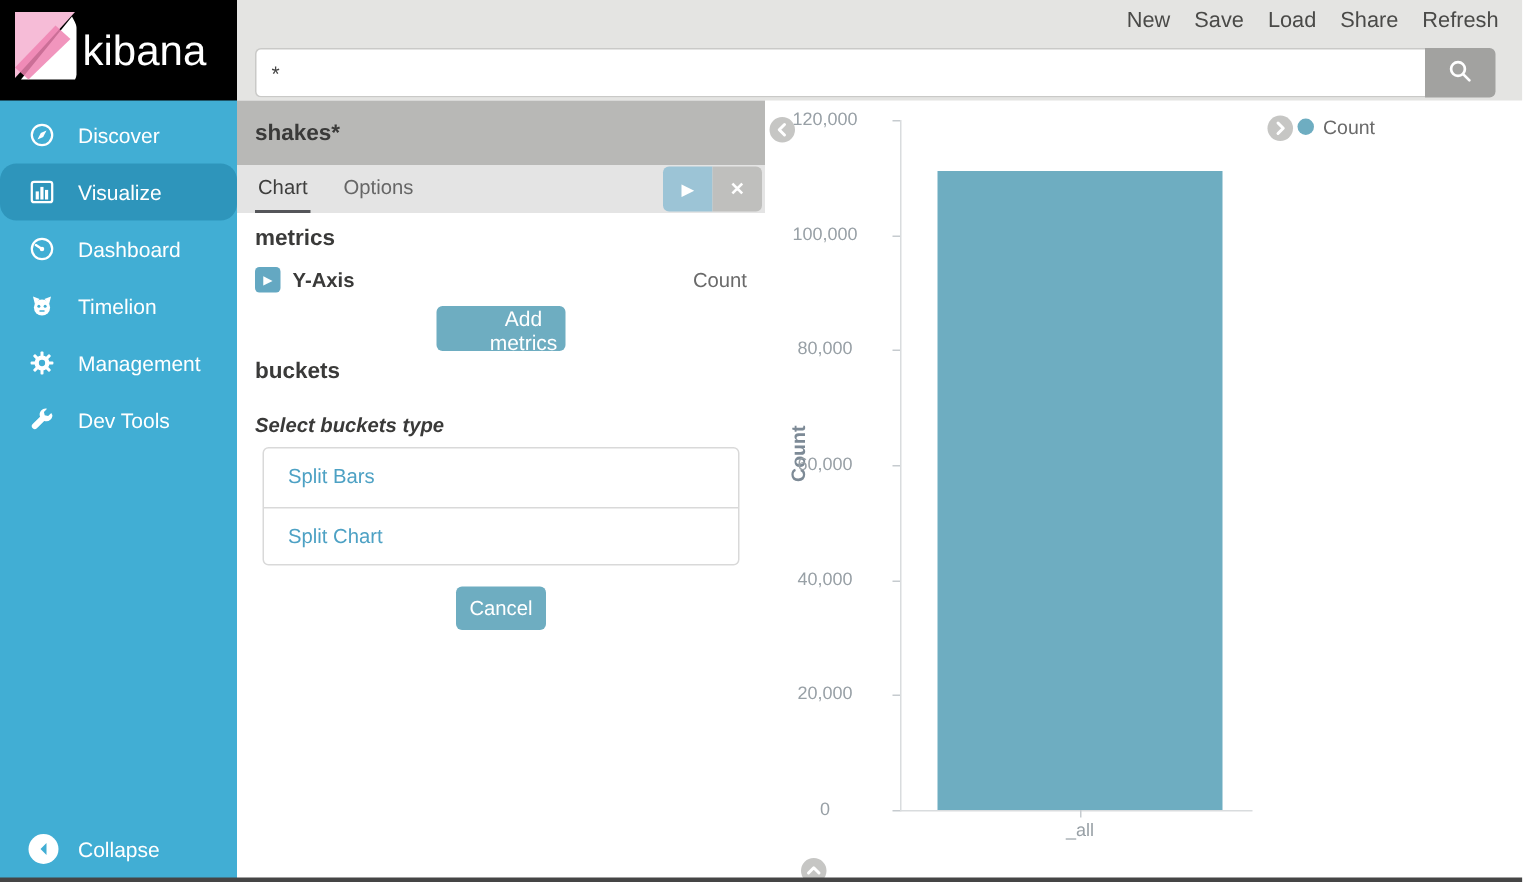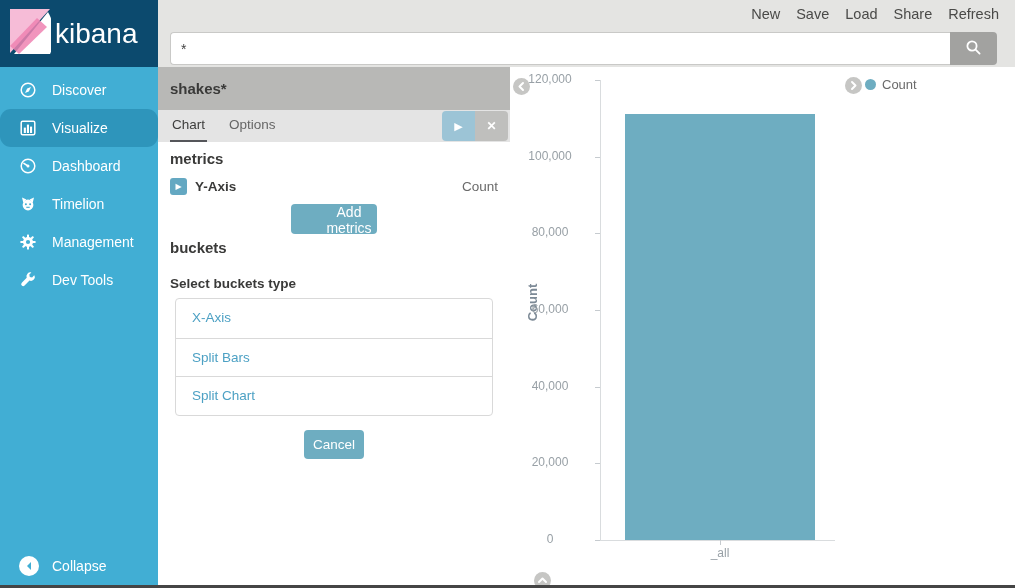--- a/index.html
+++ b/index.html
@@ -2,21 +2,21 @@
 <html><head>
 <meta charset="utf-8">
 <style>
   * { margin:0; padding:0; box-sizing:border-box; }
   html,body { width:1015px; height:588px; }
   body { font-family:"Liberation Sans","DejaVu Sans",sans-serif; background:#fff; overflow:hidden; }
   .screen { position:relative; width:1015px; height:588px; background:#fff; overflow:hidden; }
 
   
   .sidebar { position:absolute; left:0; top:0; width:158px; height:588px; background:#41AED4; z-index:3; }
-  .logo { height:67px; background:#0c4a6e; display:flex; align-items:center; padding-left:9px; }
+  .logo { height:67px; background:#000000; display:flex; align-items:center; padding-left:9px; }
   .logo-text { color:#fff; font-size:28px; font-weight:400; margin-left:4px; letter-spacing:0; }
   .nav { margin-top:4px; }
   .nav-item { height:38px; display:flex; align-items:center; padding-left:19px; cursor:pointer; }
   .nav-item.active { background:#2E95BB;border-radius:11px; }
   .nav-item .nav-icon { width:18px; height:18px; flex:0 0 18px; }
   .nav-item .nav-label { color:#fff; font-size:14px; margin-left:15px; }
   .collapse-row { position:absolute; left:0; bottom:5px; width:170px; height:34px; display:flex; align-items:center; padding-left:19px; cursor:pointer; }
   .collapse-circle { width:20px; height:20px; border-radius:50%; background:#fff; display:flex; align-items:center; justify-content:center; }
   .collapse-label { color:#fff; font-size:14px; margin-left:13px; }
 
@@ -39,21 +39,21 @@
   .btn-close { width:33px; height:30px; background:#BFBFBD; border:none; border-radius:0 4px 4px 0; color:#fff; font-size:12px; font-weight:bold; cursor:pointer; }
   .editor-content { padding:8px 12px 0 12px; }
   .section-h { font-size:15px; font-weight:bold; color:#3A3A39; }
   .metric-row { display:flex; align-items:center; margin-top:9px; height:20px; }
   .toggle-btn { width:17px; height:17px; background:#64A8C2; border:none; border-radius:3px; color:#fff; font-size:8px; line-height:17px; cursor:pointer; padding:0; }
   .metric-label { font-size:13.5px; font-weight:bold; color:#3A3A39; margin-left:8px; }
   .metric-value { margin-left:auto; font-size:13.5px; color:#6A6A6A; }
   .btn-teal { display:block; margin:8px auto 0 auto; background:#6EADC1; color:#fff; border:none; border-radius:4px; font-size:14px; font-family:inherit; cursor:pointer; }
   .btn-add { width:86px; height:30px;padding-left:30px; }
   .buckets-h { margin-top:5px; }
-  .select-label { margin-top:20px; font-size:13.5px; font-weight:bold; color:#3A3A39; }
+  .select-label { margin-top:20px; font-size:13.5px; font-weight:bold; color:#3A3A39;font-style:italic; }
   .bucket-list { margin:7px 5px 0 5px; border:1px solid #D9D9D9; border-radius:4px; }
   .bucket-option { height:38.6px; line-height:38.6px; padding-left:16px; font-size:13.5px; color:#4DA1C4; cursor:pointer; }
   .bucket-option + .bucket-option { border-top:1px solid #D9D9D9; }
   .btn-cancel { width:60px; height:29px; margin-top:14px; font-size:13.5px; }
 
   
   .chart { position:absolute; left:510px; top:67px; width:505px; height:521px; background:#fff; }
   .chev-circle { position:absolute; width:17px; height:17px; border-radius:50%; background:#C6C6C4; border:none; display:flex; align-items:center; justify-content:center; cursor:pointer; padding:0; }
   .chev-left { left:3px; top:11px; }
   .chev-right { left:335px; top:10px; }
@@ -201,21 +201,20 @@
       <div class="section-h">metrics</div>
       <div class="metric-row">
         <button class="toggle-btn"><span>▶</span></button>
         <span class="metric-label">Y-Axis</span>
         <span class="metric-value">Count</span>
       </div>
       <button class="btn-teal btn-add">Add metrics</button>
       <div class="section-h buckets-h">buckets</div>
       <div class="select-label">Select buckets type</div>
       <div class="bucket-list">
-        <div class="bucket-option">X-Axis</div>
         <div class="bucket-option">Split Bars</div>
         <div class="bucket-option">Split Chart</div>
       </div>
       <button class="btn-teal btn-cancel">Cancel</button>
     </div>
   </section>
 
   <section class="chart">
     <button class="chev-circle chev-left">
       <svg width="11" height="11" viewBox="0 0 11 11">

